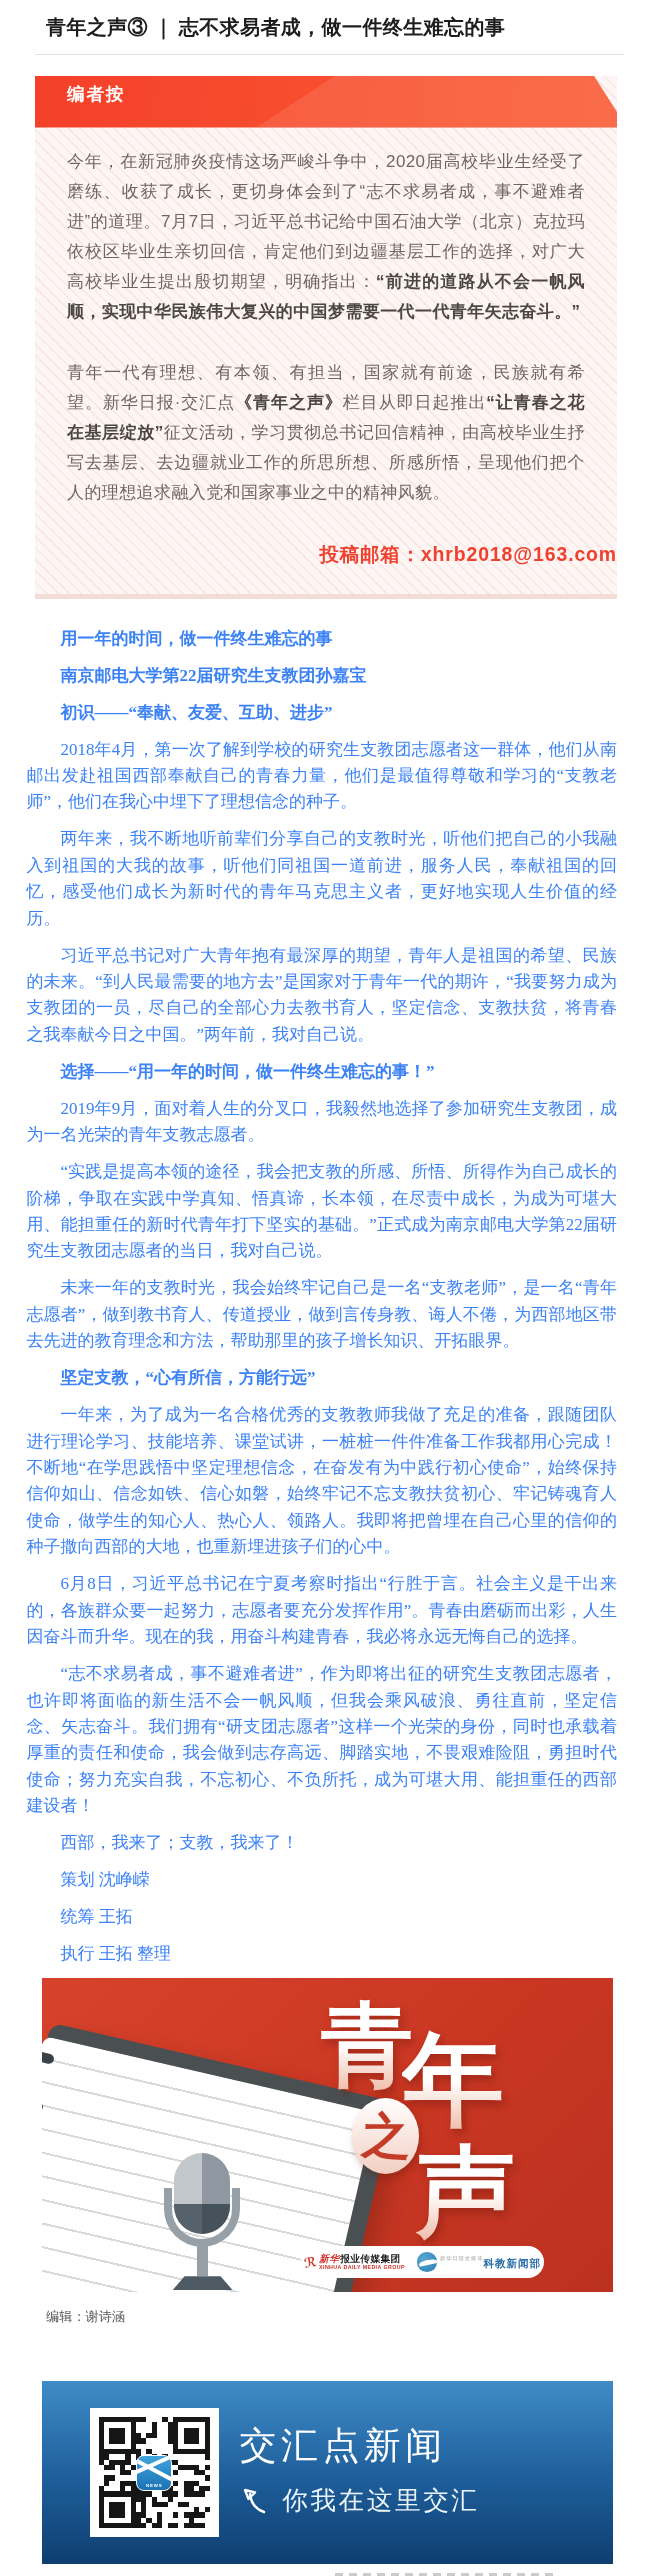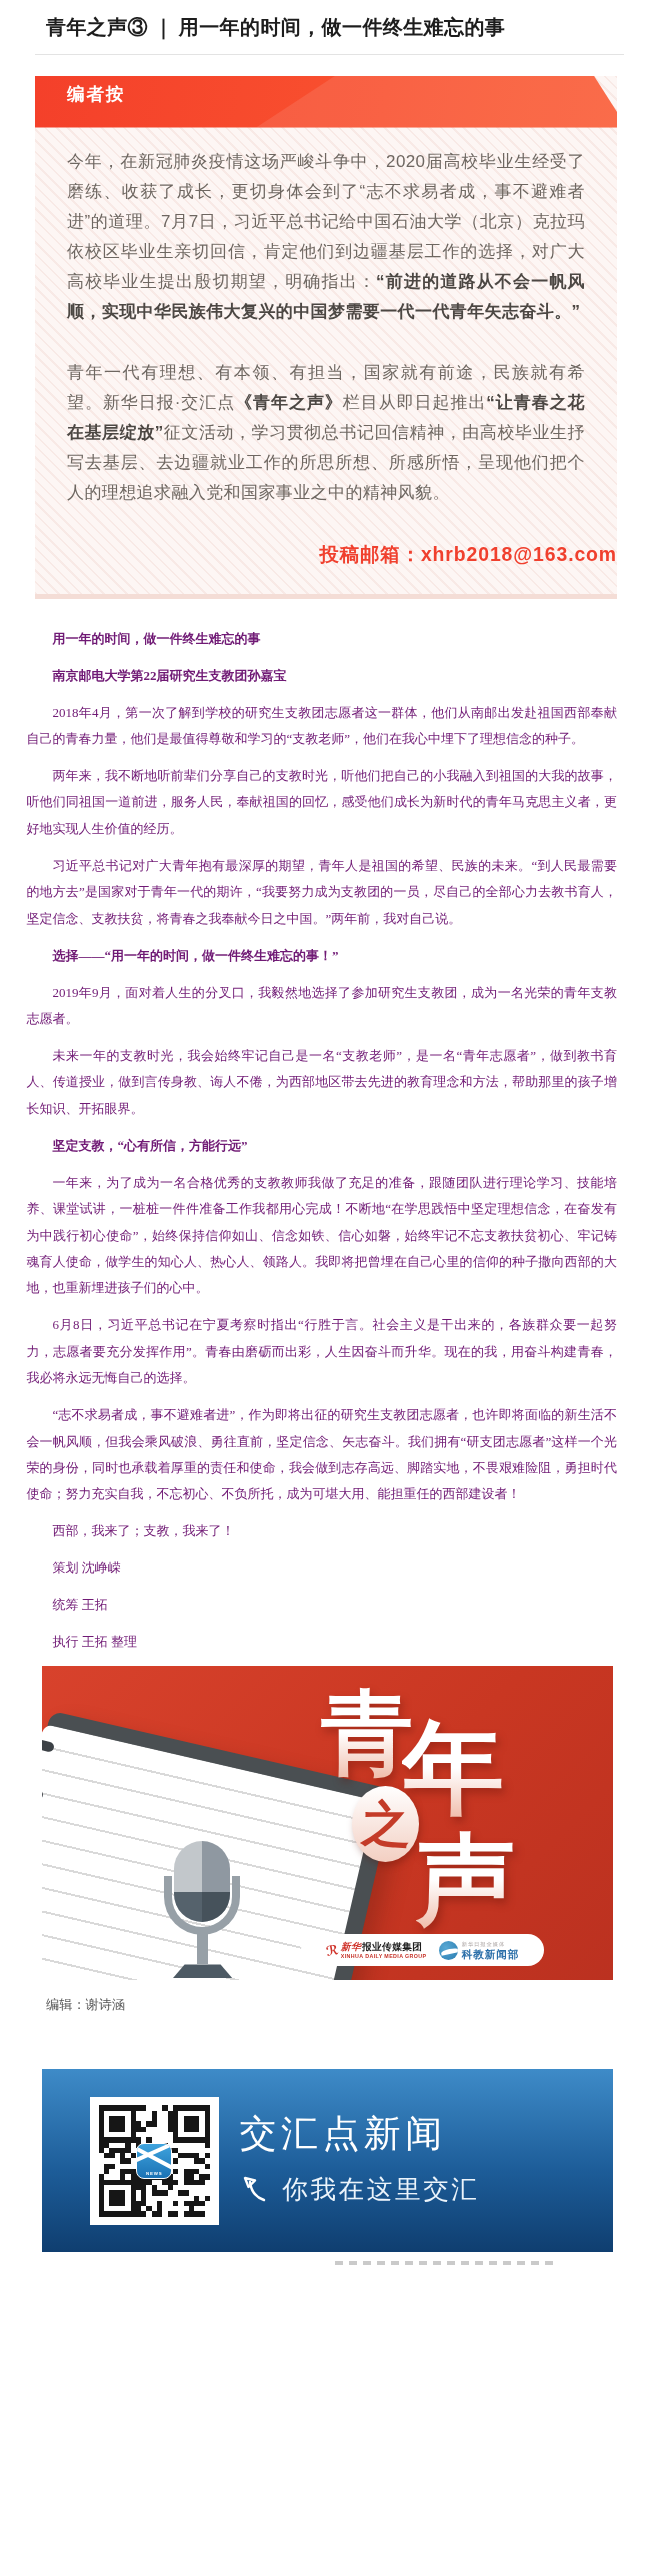--- a/index.html
+++ b/index.html
@@ -24,21 +24,21 @@
       background:rgba(255,255,255,.10);clip-path:polygon(22% 0,100% 0,100% 100%,0 100%);}
   .editor-tab span{position:relative;z-index:2;display:inline-block;padding:6.2px 0 0 32px;
       color:#fff;font-size:17.6px;font-weight:700;letter-spacing:1.8px;}
   .editor-body{padding:19.4px 32px 0 32px;}
   .editor-body p{margin:0 0 31px;font-size:17px;line-height:30px;color:#6e6761;letter-spacing:0.4px;text-align:justify;}
   .editor-body .b{font-weight:700;color:#4c4743;}
   .editor-email{padding:1.8px 0 26.4px;text-align:right;color:#f0402e;font-size:19.4px;font-weight:700;letter-spacing:0.9px;}
 
   
   .article{margin:26.4px 33px 0 26.4px;font-family:"Liberation Serif","DejaVu Serif",serif;}
-  .article p{margin:0 0 10.6px;font-size:13px;line-height:26.4px;color:#701a75;text-indent:2em;text-align:justify;}
+  .article p{margin:0 0 10.6px;font-size:17px;line-height:26.4px;color:#3b82f6;text-indent:2em;text-align:justify;}
   .article p.bold{font-weight:700;}
 
   
   .banner{position:relative;margin:10.6px 36px 0 42px;width:571px;height:314px;overflow:hidden;
       background:linear-gradient(135deg,#d8422c 0%,#c93722 55%,#bb3120 100%);}
   .nb-back{position:absolute;left:-51px;top:78px;width:353px;height:494px;background:#4a4f52;
       border-radius:12.3px;transform:rotate(13deg);box-shadow:12.3px 8.8px 21px rgba(60,20,10,.25);}
   .nb-page{position:absolute;left:-58px;top:90px;width:340px;height:494px;background:
       repeating-linear-gradient(180deg,#ffffff 0 21px,#d9d9d9 21px 23px);
       border-radius:8.8px;transform:rotate(13deg);}
@@ -70,21 +70,21 @@
   .xh .swoosh{color:#d0342c;font-size:13.2px;font-weight:700;transform:rotate(-10deg);}
   .xh .col{display:flex;flex-direction:column;line-height:1;}
   .xh .zh{font-size:9.7px;font-weight:700;color:#1c1c1c;letter-spacing:0.4px;}
   .xh .zh em{font-style:italic;color:#d0342c;font-weight:700;margin-right:0.9px;}
   .xh .en{font-size:5.3px;color:#c53127;font-weight:700;letter-spacing:0.4px;margin-top:1.8px;}
   .kj{display:flex;align-items:center;gap:3.5px;}
   .kj .globe{width:19.4px;height:19.4px;border-radius:50%;background:radial-gradient(circle at 35% 35%,#58a8d4,#2a7cb0);
       position:relative;overflow:hidden;}
   .kj .globe::after{content:"";position:absolute;left:1.8px;top:8px;width:17.6px;height:5.3px;background:#fff;
       border-radius:50% 50% 0 0;transform:rotate(-12deg);}
-  .kj .col{display:flex;flex-direction:column;line-height:1;}
+  .kj .col{display:flex;line-height:1;}
   .kj .small{font-size:5.3px;color:#a9a2a0;letter-spacing:0.9px;}
   .kj .name{font-size:10.6px;font-weight:700;color:#2a6ea8;letter-spacing:0.9px;margin-top:1.8px;}
 
   
   .byline{margin:16px 35px 0 46px;font-size:13.2px;color:#555;}
 
   
   .footer{display:flex;align-items:center;margin:55px 36px 0 42px;width:571px;height:183px;box-sizing:border-box;
       padding-left:48px;gap:21px;text-decoration:none;
       background:linear-gradient(180deg,#3e8bc8 0%,#1d5d99 55%,#0f3e70 100%);}
@@ -105,44 +105,46 @@
 
   
   .clipped{margin:8.8px 0 0 335px;width:220px;height:3.5px;overflow:hidden;
       background:repeating-linear-gradient(90deg,#bdbdbd 0 8px,transparent 8px 14px);opacity:.8;}
 </style>
 </head>
 <body>
 
 <div class="page">
 
-  <h1 class="title">青年之声③ ｜ 用一年的时间，做一件终生难忘的事</h1>
+  <h1 class="title">青年之声③ ｜ 志不求易者成，做一件终生难忘的事</h1>
 
 
   <hr class="divider">
 
   <section class="editor-box">
     <div class="editor-tab">
       <span>编者按</span>
     </div>
     <div class="editor-body" id="editorBody">
         <p><span>今年，在新冠肺炎疫情这场严峻斗争中，2020届高校毕业生经受了磨练、收获了成长，更切身体会到了“志不求易者成，事不避难者进”的道理。7月7日，习近平总书记给中国石油大学（北京）克拉玛依校区毕业生亲切回信，肯定他们到边疆基层工作的选择，对广大高校毕业生提出殷切期望，明确指出：</span><span class="b">“前进的道路从不会一帆风顺，实现中华民族伟大复兴的中国梦需要一代一代青年矢志奋斗。”</span></p>
         <p><span>青年一代有理想、有本领、有担当，国家就有前途，民族就有希望。新华日报·交汇点</span><span class="b">《青年之声》</span><span>栏目从即日起推出</span><span class="b">“让青春之花在基层绽放”</span><span>征文活动，学习贯彻总书记回信精神，由高校毕业生抒写去基层、去边疆就业工作的所思所想、所感所悟，呈现他们把个人的理想追求融入党和国家事业之中的精神风貌。</span></p>
       </div>
     <div class="editor-email">投稿邮箱：xhrb2018@163.com</div>
   </section>
 
   <div class="article" id="articleBody">
       <p class="bold">用一年的时间，做一件终生难忘的事</p>
       <p class="bold">南京邮电大学第22届研究生支教团孙嘉宝</p>
+      <p class="bold">初识——“奉献、友爱、互助、进步”</p>
       <p class="">2018年4月，第一次了解到学校的研究生支教团志愿者这一群体，他们从南邮出发赴祖国西部奉献自己的青春力量，他们是最值得尊敬和学习的“支教老师”，他们在我心中埋下了理想信念的种子。</p>
       <p class="">两年来，我不断地听前辈们分享自己的支教时光，听他们把自己的小我融入到祖国的大我的故事，听他们同祖国一道前进，服务人民，奉献祖国的回忆，感受他们成长为新时代的青年马克思主义者，更好地实现人生价值的经历。</p>
       <p class="">习近平总书记对广大青年抱有最深厚的期望，青年人是祖国的希望、民族的未来。“到人民最需要的地方去”是国家对于青年一代的期许，“我要努力成为支教团的一员，尽自己的全部心力去教书育人，坚定信念、支教扶贫，将青春之我奉献今日之中国。”两年前，我对自己说。</p>
       <p class="bold">选择——“用一年的时间，做一件终生难忘的事！”</p>
       <p class="">2019年9月，面对着人生的分叉口，我毅然地选择了参加研究生支教团，成为一名光荣的青年支教志愿者。</p>
+      <p class="">“实践是提高本领的途径，我会把支教的所感、所悟、所得作为自己成长的阶梯，争取在实践中学真知、悟真谛，长本领，在尽责中成长，为成为可堪大用、能担重任的新时代青年打下坚实的基础。”正式成为南京邮电大学第22届研究生支教团志愿者的当日，我对自己说。</p>
       <p class="">未来一年的支教时光，我会始终牢记自己是一名“支教老师”，是一名“青年志愿者”，做到教书育人、传道授业，做到言传身教、诲人不倦，为西部地区带去先进的教育理念和方法，帮助那里的孩子增长知识、开拓眼界。</p>
       <p class="bold">坚定支教，“心有所信，方能行远”</p>
       <p class="">一年来，为了成为一名合格优秀的支教教师我做了充足的准备，跟随团队进行理论学习、技能培养、课堂试讲，一桩桩一件件准备工作我都用心完成！不断地“在学思践悟中坚定理想信念，在奋发有为中践行初心使命”，始终保持信仰如山、信念如铁、信心如磐，始终牢记不忘支教扶贫初心、牢记铸魂育人使命，做学生的知心人、热心人、领路人。我即将把曾埋在自己心里的信仰的种子撒向西部的大地，也重新埋进孩子们的心中。</p>
       <p class="">6月8日，习近平总书记在宁夏考察时指出“行胜于言。社会主义是干出来的，各族群众要一起努力，志愿者要充分发挥作用”。青春由磨砺而出彩，人生因奋斗而升华。现在的我，用奋斗构建青春，我必将永远无悔自己的选择。</p>
       <p class="">“志不求易者成，事不避难者进”，作为即将出征的研究生支教团志愿者，也许即将面临的新生活不会一帆风顺，但我会乘风破浪、勇往直前，坚定信念、矢志奋斗。我们拥有“研支团志愿者”这样一个光荣的身份，同时也承载着厚重的责任和使命，我会做到志存高远、脚踏实地，不畏艰难险阻，勇担时代使命；努力充实自我，不忘初心、不负所托，成为可堪大用、能担重任的西部建设者！</p>
       <p class="">西部，我来了；支教，我来了！</p>
       <p class="">策划 沈峥嵘</p>
       <p class="">统筹 王拓</p>
       <p class="">执行 王拓 整理</p>
     </div>

